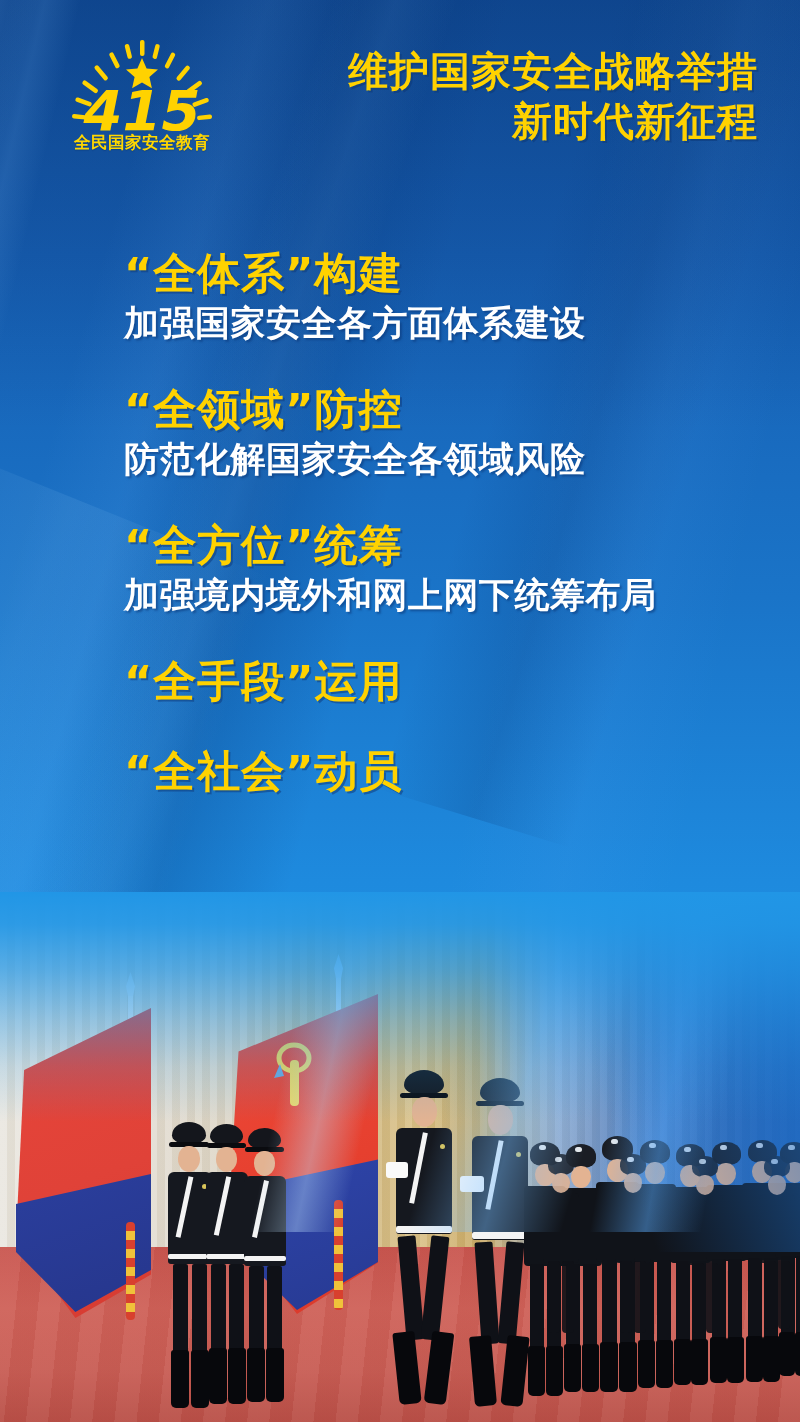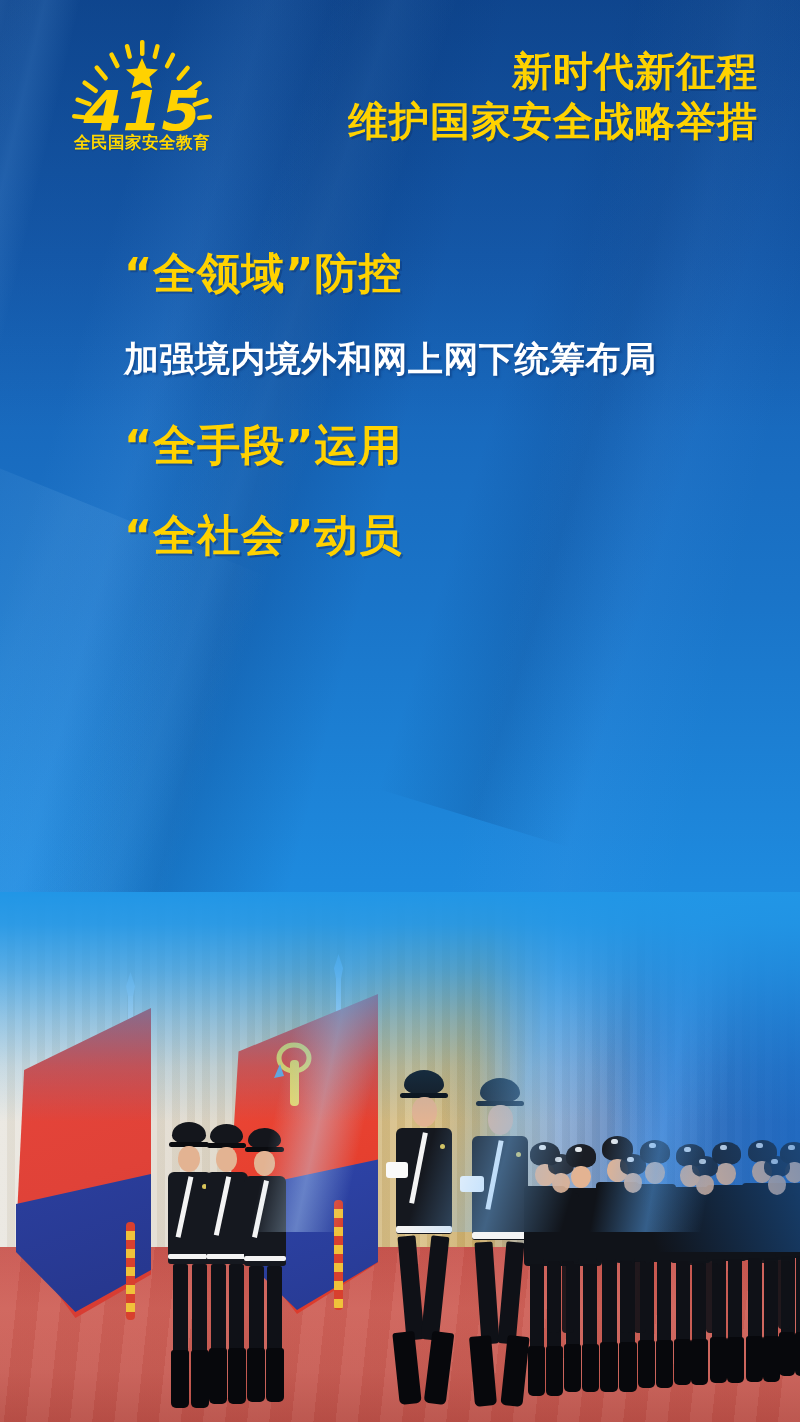--- a/index.html
+++ b/index.html
@@ -159,30 +159,36 @@
           <rect x="15" y="72" width="4.5" height="15" rx="2" transform="rotate(-84 17 79)"></rect>
           <rect x="141" y="72" width="4.5" height="15" rx="2" transform="rotate(84 143 79)"></rect>
         </g>
         <polygon fill="#FFD200" points="80,20 84.6,30.4 96,31.5 87.4,39 89.9,50.2 80,44.4 70.1,50.2 72.6,39 64,31.5 75.4,30.4"></polygon>
         <text x="80" y="92" text-anchor="middle" fill="#FFD200" font-family="DejaVu Sans, Liberation Sans, sans-serif" font-size="56" font-weight="bold" font-style="italic">415</text>
       </svg>
       <div class="logo-sub">全民国家安全教育</div>
     </div>
 
     <div class="head-title">
+      <div>维护国家安全战略举措</div>
       <div>新时代新征程</div>
-      <div>维护国家安全战略举措</div>
     </div>
   </div>
 
   <div class="list">
     <div class="item">
+      <div class="item-title">“全体系”构建</div>
+      <div class="item-desc">加强国家安全各方面体系建设</div>
+    </div>
+    <div class="item">
       <div class="item-title">“全领域”防控</div>
+      <div class="item-desc">防范化解国家安全各领域风险</div>
     </div>
     <div class="item">
+      <div class="item-title">“全方位”统筹</div>
       <div class="item-desc">加强境内境外和网上网下统筹布局</div>
     </div>
     <div class="item">
       <div class="item-title">“全手段”运用</div>
     </div>
     <div class="item">
       <div class="item-title">“全社会”动员</div>
     </div>
   </div>
 

